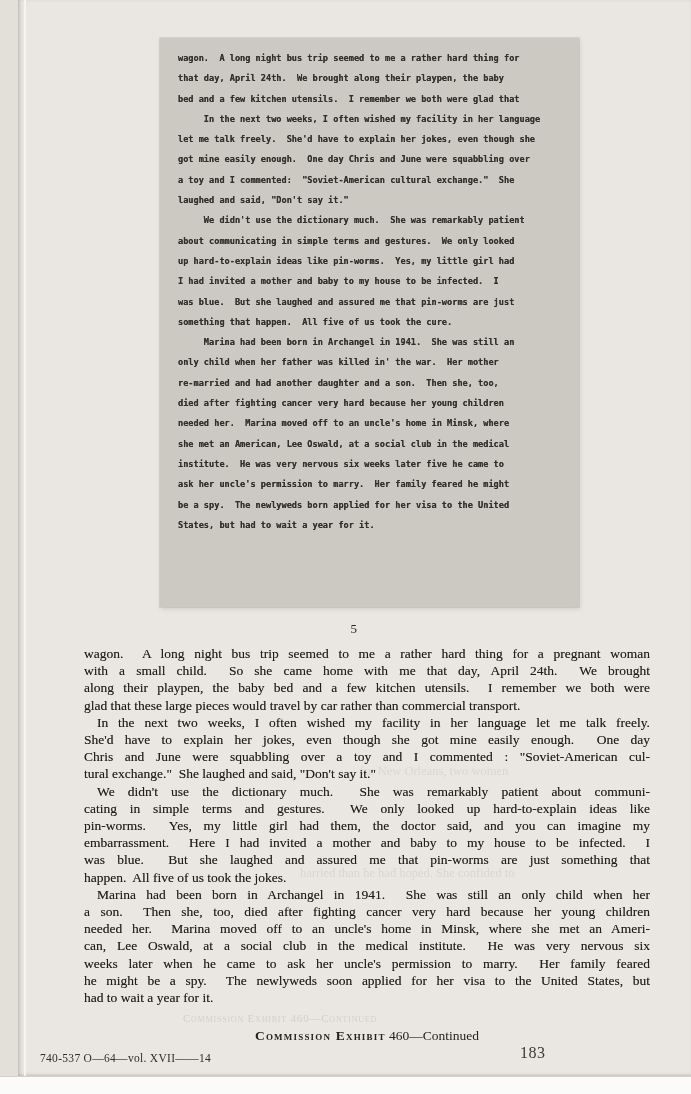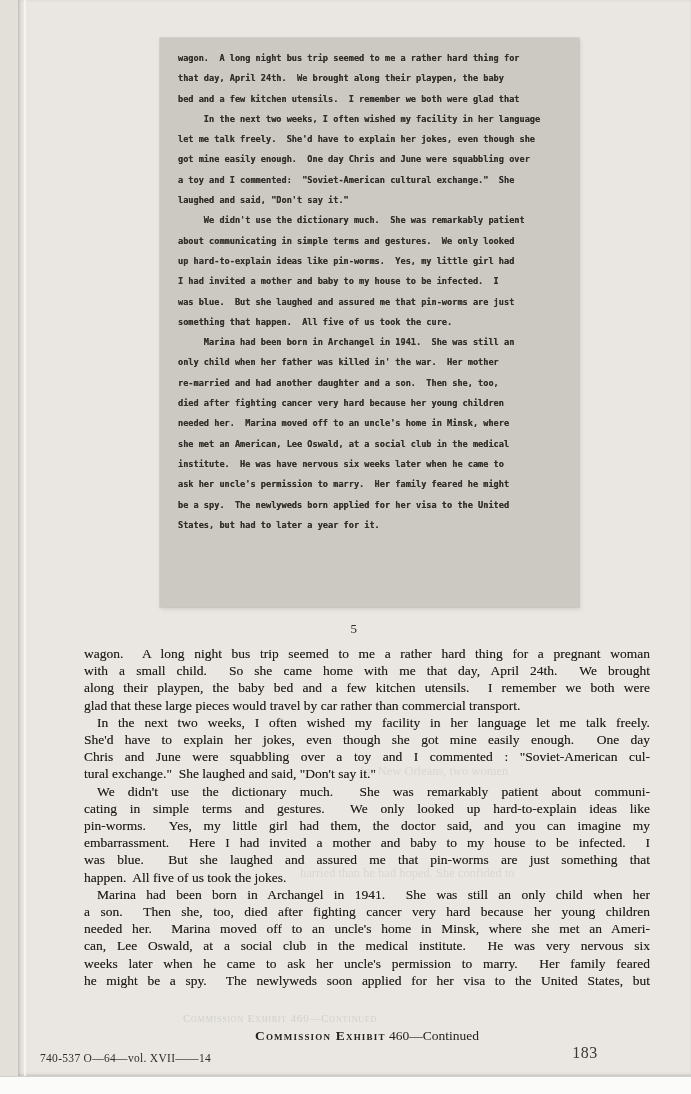--- a/index.html
+++ b/index.html
@@ -73,21 +73,21 @@
     position:absolute;left:84px;top:1028px;width:566px;text-align:center;
     color:#23221f;font-size:13.5px;
   }
   .caption .sc{font-variant:small-caps;letter-spacing:1.2px;font-weight:600;}
   
   .footer-note{
     position:absolute;left:40px;top:1052px;
     font-size:11.5px;color:#2e2d2a;letter-spacing:.3px;text-align:center;
   }
   .folio{
-    position:absolute;left:520px;top:1044px;width:130px;text-align:center;
+    position:absolute;left:520px;top:1044px;width:130px;text-align:left;
     font-size:16px;color:#3a3935;letter-spacing:.5px;
   }
 </style>
 </head>
 <body>
 
 <div class="canvas">
 
   <div class="page-left-gutter"></div>
   <div class="scan-page"></div>
@@ -107,24 +107,24 @@
       <div class="tline">up hard-to-explain ideas like pin-worms.  Yes, my little girl had</div>
       <div class="tline">I had invited a mother and baby to my house to be infected.  I</div>
       <div class="tline">was blue.  But she laughed and assured me that pin-worms are just</div>
       <div class="tline">something that happen.  All five of us took the cure.</div>
       <div class="tline">     Marina had been born in Archangel in 1941.  She was still an</div>
       <div class="tline">only child when her father was killed in' the war.  Her mother</div>
       <div class="tline">re-married and had another daughter and a son.  Then she, too,</div>
       <div class="tline">died after fighting cancer very hard because her young children</div>
       <div class="tline">needed her.  Marina moved off to an uncle's home in Minsk, where</div>
       <div class="tline">she met an American, Lee Oswald, at a social club in the medical</div>
-      <div class="tline">institute.  He was have nervous six weeks later when he came to</div>
+      <div class="tline">institute.  He was very nervous six weeks later five he came to</div>
       <div class="tline">ask her uncle's permission to marry.  Her family feared he might</div>
       <div class="tline">be a spy.  The newlyweds born applied for her visa to the United</div>
-      <div class="tline">States, but had to later a year for it.</div>
+      <div class="tline">States, but had to wait a year for it.</div>
     </div>
 
   <div class="ghost" style="left:360px;top:764px;">for New Orleans, two women</div>
   <div class="ghost" style="left:300px;top:866px;">harried than he had hoped.  She confided to</div>
 
   <div class="typed-pageno">5</div>
 
   <div class="printed" id="printed-text">
       <div class="pline">wagon.  A long night bus trip seemed to me a rather hard thing for a pregnant woman</div>
       <div class="pline">with a small child.  So she came home with me that day, April 24th.  We brought</div>
@@ -139,20 +139,21 @@
       <div class="pline">pin-worms.  Yes, my little girl had them, the doctor said, and you can imagine my</div>
       <div class="pline">embarrassment.  Here I had invited a mother and baby to my house to be infected.  I</div>
       <div class="pline">was blue.  But she laughed and assured me that pin-worms are just something that</div>
       <div class="pline last">happen.  All five of us took the jokes.</div>
       <div class="pline indent">Marina had been born in Archangel in 1941.  She was still an only child when her</div>
       <div class="pline">a son.  Then she, too, died after fighting cancer very hard because her young children</div>
       <div class="pline">needed her.  Marina moved off to an uncle's home in Minsk, where she met an Ameri-</div>
       <div class="pline">can, Lee Oswald, at a social club in the medical institute.  He was very nervous six</div>
       <div class="pline">weeks later when he came to ask her uncle's permission to marry.  Her family feared</div>
       <div class="pline">he might be a spy.  The newlyweds soon applied for her visa to the United States, but</div>
+      <div class="pline last">had to wait a year for it.</div>
     </div>
 
   <div class="ghost-caption">Commission Exhibit 460—Continued</div>
 
   <div class="caption">
     <span class="sc">Commission Exhibit</span><span> 460—Continued</span>
   </div>
 
   <div class="footer-note">740-537 O—64—vol. XVII——14</div>
   <div class="folio">183</div>

